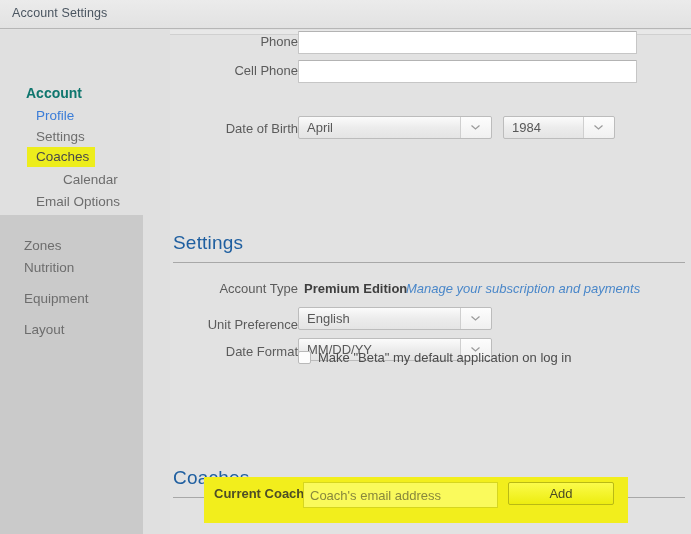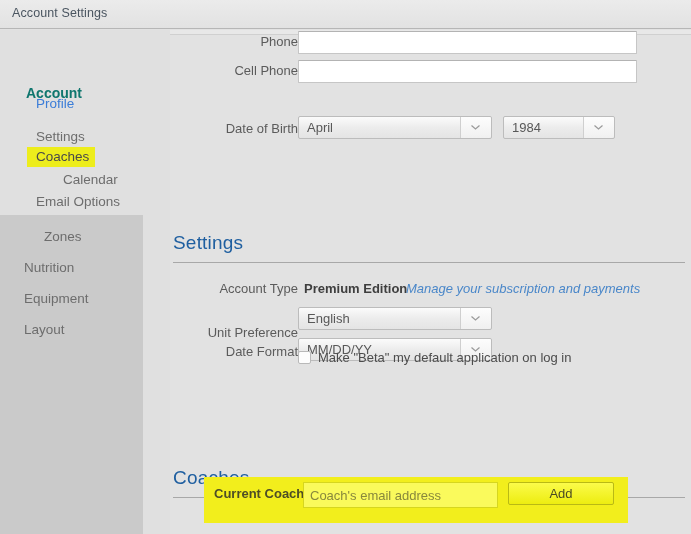--- a/index.html
+++ b/index.html
@@ -274,27 +274,27 @@
 
   <div class="titlebar">
     <div class="titlebar-text">Account Settings</div>
   </div>
 
   <div class="sidebar">
     <div class="sidebar-lower"></div>
 
     <div class="nav-group-title">Account</div>
 
-    <div class="nav-item link" style="top:66px;text-align:right;">Profile</div>
+    <div class="nav-item link" style="top:78px;text-align:right;">Profile</div>
     <div class="nav-item" style="top:99px;">Settings</div>
     <div class="nav-item hl" style="top:117px;">Coaches</div>
     <div class="nav-item" style="top:142px;margin-left:27px;">Calendar</div>
     <div class="nav-item" style="top:164px;">Email Options</div>
 
-    <div class="nav-item sub" style="top:199px;margin-left:20px;">Zones</div>
+    <div class="nav-item sub" style="top:208px;">Zones</div>
     <div class="nav-item sub" style="top:230px;">Nutrition</div>
     <div class="nav-item sub" style="top:261px;">Equipment</div>
     <div class="nav-item sub" style="top:292px;">Layout</div>
   </div>
 
   <div class="main">
     <div class="main-top-strip"></div>
 
     <div class="row" style="left:0px; top:1px; width:128px;">
       <div class="fld-label">Phone</div>
@@ -332,21 +332,21 @@
 
     <div class="section-title" style="left:3px; top:202px;">Settings</div>
     <div class="section-rule" style="left:3px; top:232px; width:512px;"></div>
 
     <div class="row" style="left:0px; top:248px; width:128px;">
       <div class="fld-label">Account Type</div>
     </div>
     <div class="plain-value" style="left:134px; top:251px;">Premium Edition</div>
     <div class="manage-link" style="left:236px; top:251px;">Manage your subscription and payments</div>
 
-    <div class="row" style="left:0px; top:292px; width:128px;">
+    <div class="row" style="left:0px; top:284px; width:128px;">
       <div class="fld-label">Unit Preference</div>
     </div>
     <div class="select" style="left:128px; top:277px; width:194px;">
       <div class="sel-value">English</div>
       <div class="sel-arrow-box">
         <span class="chev">
           <svg width="9" height="5" viewBox="0 0 9 5">
               <path d="M0.5 0.5 L4.5 4 L8.5 0.5" fill="none" stroke="#9a9a9a" stroke-width="1.2"></path>
             </svg>
         </span>

